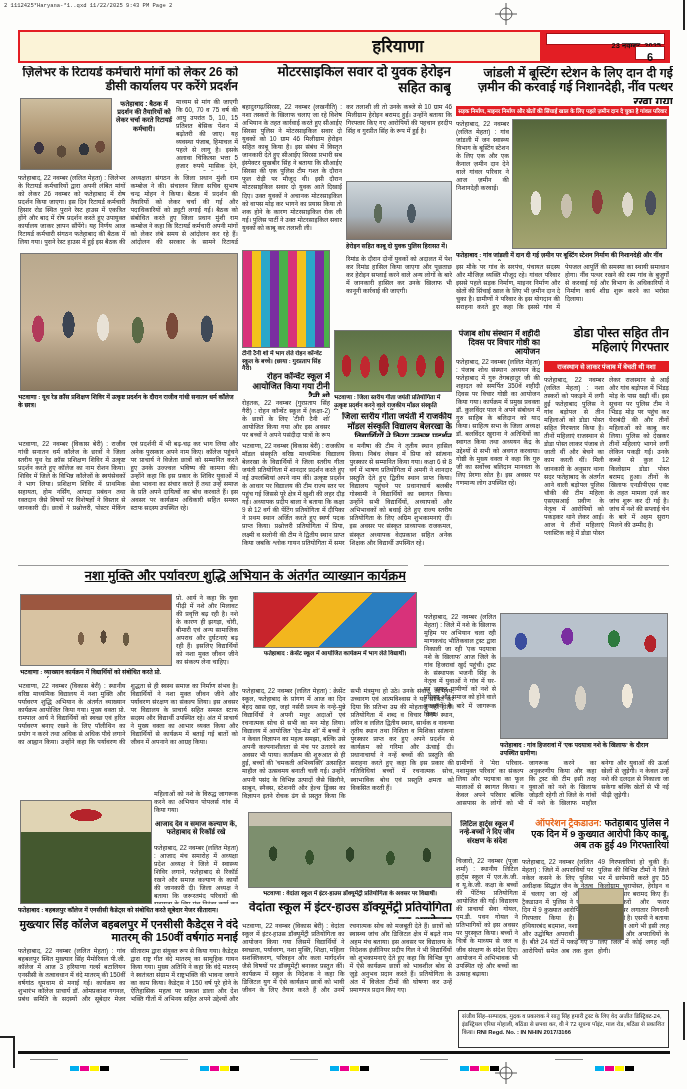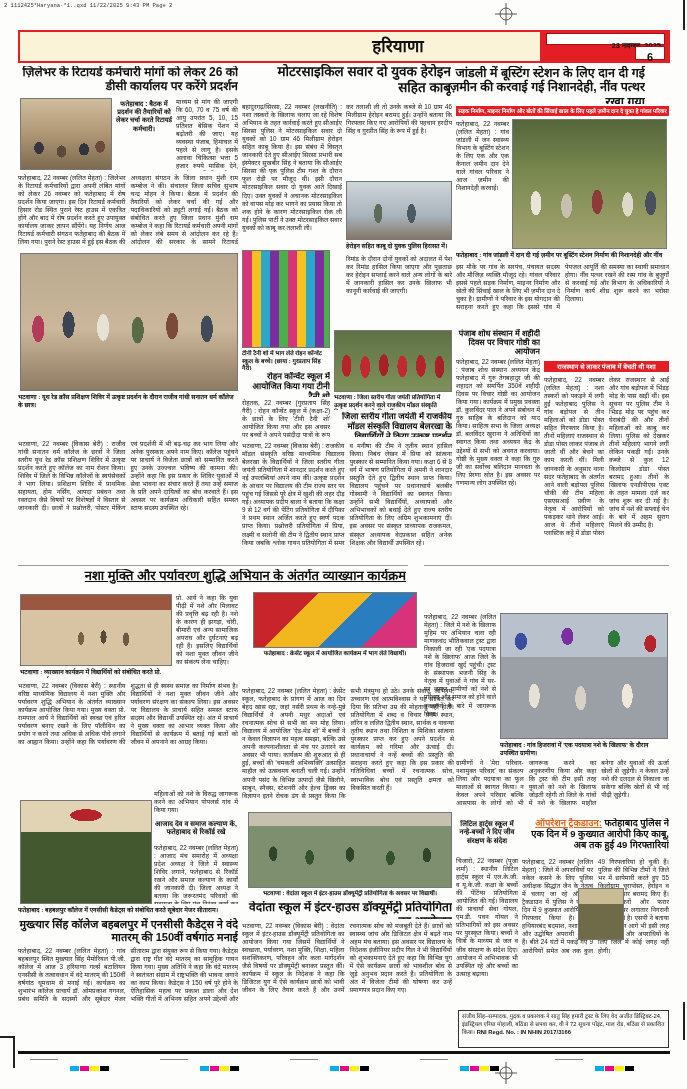--- a/index.html
+++ b/index.html
@@ -133,30 +133,31 @@
   <div class="abs photo ph-stage" style="left:242px;top:250px;width:88px;height:98px;"></div>
   <div class="abs cap" style="left:242px;top:350px;width:88px;height:20px;font-size:6px;">टीनी टैनी शो में भाग लेते रोहन कॉन्वेंट स्कूल के बच्चे। (छाया : गुरप्रताप सिंह गैरी)</div>
   <div class="abs hl" style="left:242px;top:372px;width:88px;height:25px;font-size:8.5px;">रोहन कॉन्वेंट स्कूल में आयोजित किया गया टीनी टैनी शो</div>
   <div class="abs body" style="left:242px;top:399px;width:88px;height:40px;">रोहतक, 22 नवम्बर (गुरप्रताप सिंह गैरी) : रोहन कॉन्वेंट स्कूल में (कक्षा-2) के छात्रों के लिए 'टीनी टैनी शो' आयोजित किया गया और इस अवसर पर बच्चों ने अपने पसंदीदा पात्रों के रूप में शानदार प्रस्तुति दी। बच्चों ने अपने परिधानों और संवादों से सबका मन मोह लिया। स्कूल प्राचार्या ने बच्चों के आत्मविश्वास की सराहना की।</div>
 
   <div class="abs photo ph-redkids" style="left:334px;top:330px;width:118px;height:62px;"></div>
   <div class="abs cap" style="left:334px;top:394px;width:118px;height:16px;font-size:6px;">भटवाणा : जिला स्तरीय गीता जयंती प्रतियोगिता में उत्कृष्ट प्रदर्शन करने वाले राजकीय मॉडल संस्कृति विद्यालय बेलरखा के विद्यार्थी।</div>
   <div class="abs hl" style="left:334px;top:412px;width:118px;height:25px;font-size:8.5px;">जिला स्तरीय गीता जयंती में राजकीय मॉडल संस्कृति विद्यालय बेलरखा के विद्यार्थियों ने किया उत्कृष्ट प्रदर्शन</div>
   <div class="abs body cols2" style="left:242px;top:442px;width:210px;height:120px;">भटवाणा, 22 नवम्बर (विकास बेरी) : राजकीय मॉडल संस्कृति वरिष्ठ माध्यमिक विद्यालय बेलरखा के विद्यार्थियों ने जिला स्तरीय गीता जयंती प्रतियोगिता में शानदार प्रदर्शन करते हुए नई उपलब्धियां अपने नाम कीं। उत्कृष्ट प्रदर्शन के आधार पर विद्यालय की टीम राज्य स्तर पर पहुंच गई जिससे पूरे क्षेत्र में खुशी की लहर दौड़ गई। अध्यापक प्रदीप बाला ने बताया कि कक्षा 9 से 12 वर्ग की पेंटिंग प्रतियोगिता में दीपिका ने प्रथम स्थान अर्जित करते हुए स्वर्ण पदक प्राप्त किया। प्रश्नोत्तरी प्रतियोगिता में प्रिया, लक्ष्मी व सलोनी की टीम ने द्वितीय स्थान प्राप्त किया जबकि श्लोक गायन प्रतियोगिता में समर व मनीषा की टीम ने तृतीय स्थान हासिल किया। निबंध लेखन में प्रिया को सांत्वना पुरस्कार से सम्मानित किया गया। कक्षा 6 से 8 वर्ग में भाषण प्रतियोगिता में अमनी ने शानदार प्रस्तुति देते हुए द्वितीय स्थान प्राप्त किया। विद्यालय पहुंचने पर प्रधानाचार्य बलबीर गोस्वामी ने विद्यार्थियों का स्वागत किया। उन्होंने सभी विद्यार्थियों, अध्यापकों और अभिभावकों को बधाई देते हुए राज्य स्तरीय प्रतियोगिता के लिए अग्रिम शुभकामनाएं दीं। इस अवसर पर संस्कृत प्राध्यापक राजकमल, संस्कृत अध्यापक वेदप्रकाश सहित अनेक शिक्षक और विद्यार्थी उपस्थित रहे।</div>
 
-  <div class="abs hl" style="left:432px;top:66px;width:213px;height:38px;font-size:12.5px;">जांडली में बूस्टिंग स्टेशन के लिए दान दी गई ज़मीन की करवाई गई निशानदेही, नींव पत्थर रखा गया</div>
+  <div class="abs hl" style="left:460px;top:66px;width:213px;height:38px;font-size:12.5px;">जांडली में बूस्टिंग स्टेशन के लिए दान दी गई ज़मीन की करवाई गई निशानदेही, नींव पत्थर रखा गया</div>
   <div class="abs redbar" style="left:456px;top:106px;width:213px;height:10px;font-size:5.6px;line-height:10px;">सड़क निर्माण, माइनर निर्माण और खेतों की सिंचाई खाल के लिए पहले ज़मीन दान दे चुका है गांवल परिवार</div>
   <div class="abs body" style="left:456px;top:120px;width:53px;height:128px;">फतेहाबाद, 22 नवम्बर (ललित मेहता) : गांव जांडली में जन स्वास्थ्य विभाग के बूस्टिंग स्टेशन के लिए एक और एक कैनाल ज़मीन दान देने वाले गांवल परिवार ने आज ज़मीन की निशानदेही करवाई।</div>
   <div class="abs photo ph-field" style="left:512px;top:119px;width:155px;height:130px;"></div>
   <div class="abs cap" style="left:456px;top:251px;width:213px;height:10px;">फतेहाबाद : गांव जांडली में दान दी गई ज़मीन पर बूस्टिंग स्टेशन निर्माण की निशानदेही और नींव पत्थर रखते हुए ग्रामीण।</div>
   <div class="abs body cols2" style="left:456px;top:263px;width:213px;height:60px;">इस मौके पर गांव के सरपंच, पंचायत सदस्य और मौजिज़ व्यक्ति मौजूद रहे। गांवल परिवार इससे पहले सड़क निर्माण, माइनर निर्माण और खेतों की सिंचाई खाल के लिए भी ज़मीन दान दे चुका है। ग्रामीणों ने परिवार के इस योगदान की सराहना करते हुए कहा कि इससे गांव में पेयजल आपूर्ति की समस्या का स्थायी समाधान होगा। नींव पत्थर रखने की रस्म गांव के बुजुर्गों से करवाई गई और विभाग के अधिकारियों ने निर्माण कार्य शीघ्र शुरू करने का भरोसा दिलाया।</div>
 
   <div class="abs hl" style="left:456px;top:329px;width:84px;height:26px;font-size:8px;">पंजाब शोध संस्थान में शहीदी दिवस पर विचार गोष्ठी का आयोजन</div>
   <div class="abs body" style="left:456px;top:358px;width:84px;height:204px;">फतेहाबाद, 22 नवम्बर (ललित मेहता) : पंजाब शोध संस्थान अध्ययन केंद्र फतेहाबाद में गुरु तेगबहादुर जी की शहादत को समर्पित 350वें शहीदी दिवस पर विचार गोष्ठी का आयोजन किया गया। कार्यक्रम में प्रमुख प्रवक्ता डॉ. कुलविंदर पाल ने अपने संबोधन में गुरु साहिब के बलिदान को याद किया। साहित्य सभा के जिला अध्यक्ष डॉ. बलविंदर खुराना ने अतिथियों का स्वागत किया तथा अध्ययन केंद्र के उद्देश्यों से सभी को अवगत करवाया। गोष्ठी के मुख्य वक्ता ने कहा कि गुरु जी का सर्वोच्च बलिदान मानवता के लिए प्रेरणा स्रोत है। इस अवसर पर गणमान्य लोग उपस्थित रहे।</div>
 
+  <div class="abs hl" style="left:544px;top:326px;width:125px;height:33px;font-size:12.5px;">डोडा पोस्त सहित तीन महिलाएं गिरफ्तार</div>
   <div class="abs redbar" style="left:544px;top:361px;width:125px;height:11px;font-size:6.5px;line-height:11px;">राजस्थान से लाकर पंजाब में बेचती थी नशा</div>
   <div class="abs body cols2" style="left:544px;top:376px;width:125px;height:186px;">फतेहाबाद, 22 नवम्बर (ललित मेहता) : नशा तस्करों को पकड़ने में लगी हुई फतेहाबाद पुलिस ने गांव बड़ोपल से तीन महिलाओं को डोडा पोस्त सहित गिरफ्तार किया है। तीनों महिलाएं राजस्थान से डोडा पोस्त लाकर पंजाब ले जाती थीं और बेचने का काम करती थीं। मिली जानकारी के अनुसार थाना सदर फतेहाबाद के अंतर्गत आने वाली बड़ोपल पुलिस चौकी की टीम महिला एसएसआई प्रवीण के नेतृत्व में आरोपियों को पकड़कर थाने लेकर आई। आज ये तीनों महिलाएं प्लास्टिक कट्टे में डोडा पोस्त लेकर राजस्थान से आईं और गांव बड़ोपल में भिंडड़ मोड़ के पास खड़ी थीं। इस सूचना पर पुलिस टीम ने भिंडड़ मोड़ पर पहुंच कर घेराबंदी की और तीनों महिलाओं को काबू कर लिया। पुलिस को देखकर तीनों महिलाएं भागने लगीं लेकिन पकड़ी गईं। उनके कब्जे से कुल 12 किलोग्राम डोडा पोस्त बरामद हुआ। तीनों के खिलाफ एनडीपीएस एक्ट के तहत मामला दर्ज कर जांच शुरू कर दी गई है। जांच में नशे की सप्लाई चेन के बारे में अहम सुराग मिलने की उम्मीद है।</div>
 
   <div class="hr abs" style="left:18px;top:565px;width:390px;"></div>
   <div class="abs hl" style="left:18px;top:569px;width:388px;height:18px;font-size:13px;white-space:nowrap;text-decoration:underline;">नशा मुक्ति और पर्यावरण शुद्धि अभियान के अंतर्गत व्याख्यान कार्यक्रम</div>
   <div class="abs photo ph-ground" style="left:20px;top:594px;width:152px;height:72px;"></div>
   <div class="abs cap" style="left:20px;top:668px;width:152px;height:10px;">भटवाणा : व्याख्यान कार्यक्रम में विद्यार्थियों को संबोधित करते प्रो. रामपाल आर्य।</div>
   <div class="abs body" style="left:176px;top:594px;width:62px;height:84px;">प्रो. आर्य ने कहा कि युवा पीढ़ी में नशे और मिलावट की प्रवृत्ति बढ़ रही है। नशे के कारण ही झगड़ा, चोरी, बीमारी एवं अन्य सामाजिक अपराध और दुर्घटनाएं बढ़ रही हैं। इसलिए विद्यार्थियों को नशा मुक्त जीवन जीने का संकल्प लेना चाहिए।</div>
   <div class="abs body cols2" style="left:18px;top:682px;width:220px;height:106px;">भटवाणा, 22 नवम्बर (विकास बेरी) : स्थानीय वरिष्ठ माध्यमिक विद्यालय में नशा मुक्ति और पर्यावरण शुद्धि अभियान के अंतर्गत व्याख्यान कार्यक्रम आयोजित किया गया। मुख्य वक्ता प्रो. रामपाल आर्य ने विद्यार्थियों को स्वच्छ एवं हरित पर्यावरण बनाए रखने के लिए पॉलीथिन का प्रयोग न करने तथा अधिक से अधिक पौधे लगाने का आह्वान किया। उन्होंने कहा कि पर्यावरण की शुद्धता से ही स्वस्थ समाज का निर्माण संभव है। विद्यार्थियों ने नशा मुक्त जीवन जीने और पर्यावरण संरक्षण का संकल्प लिया। इस अवसर पर विद्यालय के प्राचार्य सहित समस्त स्टाफ सदस्य और विद्यार्थी उपस्थित रहे। अंत में प्राचार्य ने मुख्य वक्ता का आभार व्यक्त किया और विद्यार्थियों से कार्यक्रम में बताई गई बातों को जीवन में अपनाने का आग्रह किया।</div>
 
@@ -180,21 +181,21 @@
 
   <div class="abs photo ph-class" style="left:248px;top:812px;width:204px;height:76px;"></div>
   <div class="abs cap capc" style="left:248px;top:890px;width:204px;height:9px;font-size:6px;">भटवाणा : वेदांता स्कूल में इंटर-हाउस डॉक्यूमेंट्री प्रतियोगिता के अवसर पर विद्यार्थी।</div>
   <div class="abs hl" style="left:248px;top:901px;width:204px;height:18px;font-size:12px;">वेदांता स्कूल में इंटर-हाउस डॉक्यूमेंट्री प्रतियोगिता का आयोजन</div>
   <div class="abs body cols2" style="left:242px;top:922px;width:210px;height:88px;">भटवाणा, 22 नवम्बर (विकास बेरी) : वेदांता स्कूल में इंटर-हाउस डॉक्यूमेंट्री प्रतियोगिता का आयोजन किया गया जिसमें विद्यार्थियों ने स्वच्छता, पर्यावरण, नशा मुक्ति, शिक्षा, महिला सशक्तिकरण, परिवहन और कला मार्गदर्शन जैसे विषयों पर डॉक्यूमेंट्री बनाकर प्रस्तुत कीं। कार्यक्रम में स्कूल के निदेशक ने कहा कि डिजिटल युग में ऐसे कार्यक्रम छात्रों को भावी जीवन के लिए तैयार करते हैं और उनमें रचनात्मक सोच को मजबूती देते हैं। छात्रों को स्वास्थ्य जांच और डिजिटल क्षेत्र में बढ़ते नाम अहम मंच बताया। इस अवसर पर विद्यालय के निदेशक इंजीनियर प्रदीप गिल ने भी विद्यार्थियों को शुभकामनाएं देते हुए कहा कि विभिन्न युग में ऐसे कार्यक्रम छात्रों को भावशील बोध से जुड़े अनुभव प्रदान करते हैं। प्रतियोगिता के अंत में विजेता टीमों की घोषणा कर उन्हें प्रमाणपत्र प्रदान किए गए।</div>
 
   <div class="abs mini-hl" style="left:456px;top:820px;width:62px;height:34px;font-size:7px;">लिटिल हार्ट्स स्कूल में नन्हे-बच्चों ने दिए जीव संरक्षण के संदेश</div>
   <div class="abs body" style="left:456px;top:857px;width:62px;height:148px;">चिजारो, 22 नवम्बर (पूजा शर्मा) : स्थानीय लिटिल हार्ट्स स्कूल में एल.के.जी. व यू.के.जी. कक्षा के बच्चों की पेंटिंग्स प्रतियोगिता आयोजित की गई। विद्यालय की प्राचार्या सेवा गोयल, एम.डी. पवन गोयल ने प्रतिभागियों को इस अवसर पर पुरस्कृत किया। बच्चों ने चित्रों के माध्यम से जल व जीव संरक्षण के संदेश दिए। आयोजन में अभिभावक भी उपस्थित रहे और बच्चों का उत्साह बढ़ाया।</div>
 
   <div class="abs hl" style="left:522px;top:818px;width:147px;height:36px;font-size:9.5px;">
-    <span style="color:#e8661c;text-decoration:underline;">ऑपरेशन ट्रैकडाउन:</span><span> फतेहाबाद पुलिस ने एक दिन में 9 कुख्यात आरोपी किए काबू, अब तक हुई 49 गिरफ्तारियां</span>
+    <span style="color:#e8661c;">ऑपरेशन ट्रैकडाउन:</span><span> फतेहाबाद पुलिस ने एक दिन में 9 कुख्यात आरोपी किए काबू, अब तक हुई 49 गिरफ्तारियां</span>
   </div>
   <div class="abs body cols2" style="left:522px;top:858px;width:147px;height:146px;">फतेहाबाद, 22 नवम्बर (ललित मेहता) : जिले में अपराधियों पर नकेल कसने के लिए पुलिस अधीक्षक सिद्धांत जैन के नेतृत्व में चलाए जा रहे ऑपरेशन ट्रैकडाउन में पुलिस ने एक ही दिन में 9 कुख्यात आरोपियों को गिरफ्तार किया है। इनमें हथियारबंद बदमाश, नशा तस्कर और उद्घोषित अपराधी शामिल हैं। बीते 24 घंटों में पकड़े गए 9 आरोपियों समेत अब तक कुल 49 गिरफ्तारियां हो चुकी हैं। पुलिस की विभिन्न टीमों ने जिले भर में छापेमारी करते हुए 55 किलोग्राम चूरापोस्त, हेरोइन व अवैध हथियार बरामद किए हैं। नशा तस्करों और फरार आरोपियों पर लगातार निगरानी रखी जा रही है। एसपी ने बताया कि अभियान आगे भी इसी तरह जारी रहेगा और अपराधियों के लिए जिले में कोई जगह नहीं होगी।</div>
   <div class="abs photo ph-officer" style="left:578px;top:888px;width:46px;height:52px;"></div>
 
   <div class="abs" style="left:458px;top:1010px;width:211px;height:38px;border:1px solid #333;box-sizing:border-box;padding:2px 3px;font-size:5.8px;line-height:1.35;color:#111;overflow:hidden;">
     <span>संजीव सिंह–सम्पादक, मुद्रक व प्रकाशक ने सातु सिंह हमारी ट्रस्ट के लिए वेद अजीत</span>
     <span>डिस्ट्रिक्ट-24, इंडस्ट्रियल एरिया मोहाली, बठिंडा से छपवा कर, वी ने 72 सूचना पॉइंट, माल</span>
     <span>रोड, बठिंडा से प्रकाशित किया।</span>
     <b>RNI Regd. No. : IN NHIN 2017/3166</b>
   </div>

